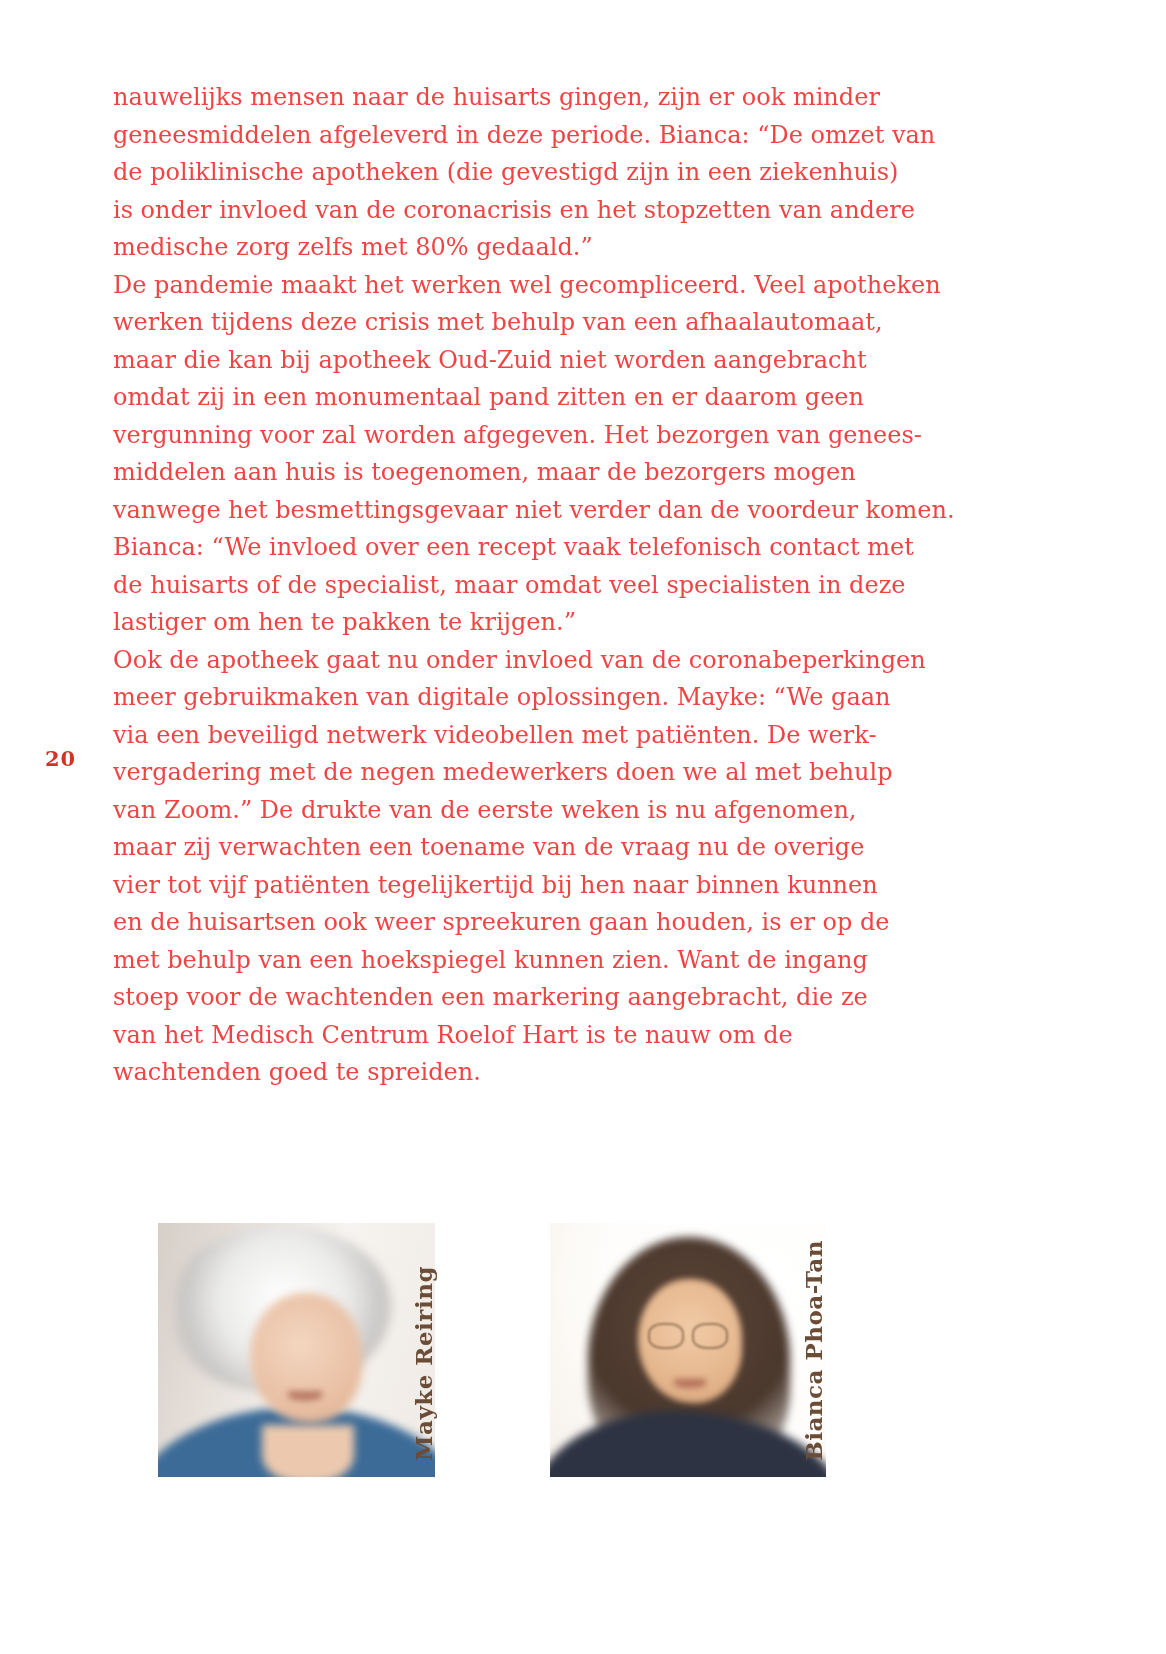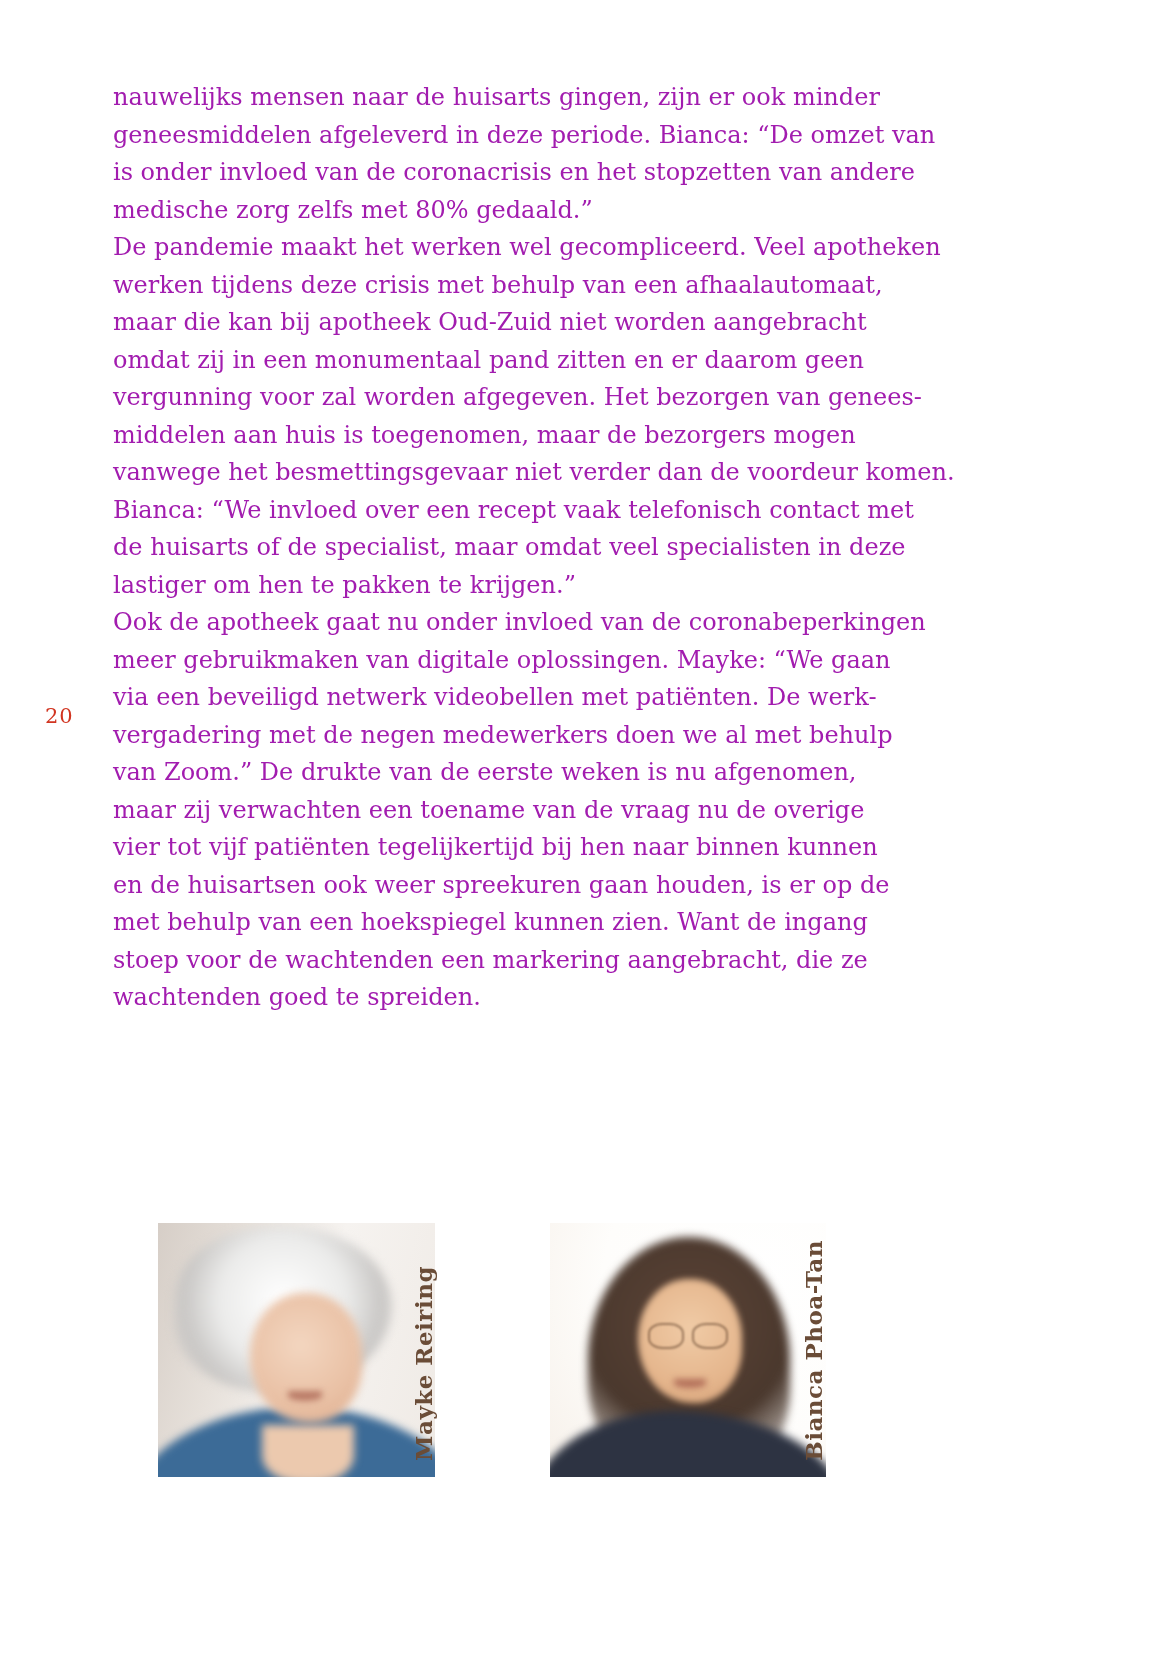--- a/index.html
+++ b/index.html
@@ -5,28 +5,28 @@
   html,body{margin:0;padding:0;background:#ffffff;}
   .page{
     position:relative;
     width:1166px;height:1654px;
     background:#ffffff;
     overflow:hidden;
     font-family:"DejaVu Serif", serif;
   }
   
   .pagenum{
-    position:absolute;left:45px;top:704px;
-    font-size:21px;font-weight:normal;letter-spacing:1px;
+    position:absolute;left:45px;top:746px;
+    font-size:21px;font-weight:bold;letter-spacing:1px;
     color:#d13420;
   }
   
   .bodytext{
     position:absolute;left:113px;top:79px;width:845px;
-    font-size:24px;line-height:37.5px;color:#a21caf;
+    font-size:24px;line-height:37.5px;color:#ef4444;
   }
   .line{height:37.5px;white-space:nowrap;}
   
   .photo{
     position:absolute;top:1207px;width:277px;height:254px;
     overflow:hidden;
   }
   .photo-1{left:118px;}
   .photo-2{left:510px;width:276px;}
   .photo div{position:absolute;}
@@ -59,20 +59,21 @@
 </head>
 <body>
 
 <div class="page">
 
   <div class="pagenum">20</div>
 
   <div class="bodytext">
     <div class="line">nauwelijks mensen naar de huisarts gingen, zijn er ook minder</div>
     <div class="line">geneesmiddelen afgeleverd in deze periode. Bianca: “De omzet van</div>
+    <div class="line">de poliklinische apotheken (die gevestigd zijn in een ziekenhuis)</div>
     <div class="line">is onder invloed van de coronacrisis en het stopzetten van andere</div>
     <div class="line">medische zorg zelfs met 80% gedaald.”</div>
     <div class="line">De pandemie maakt het werken wel gecompliceerd. Veel apotheken</div>
     <div class="line">werken tijdens deze crisis met behulp van een afhaalautomaat,</div>
     <div class="line">maar die kan bij apotheek Oud-Zuid niet worden aangebracht</div>
     <div class="line">omdat zij in een monumentaal pand zitten en er daarom geen</div>
     <div class="line">vergunning voor zal worden afgegeven. Het bezorgen van genees-</div>
     <div class="line">middelen aan huis is toegenomen, maar de bezorgers mogen</div>
     <div class="line">vanwege het besmettingsgevaar niet verder dan de voordeur komen.</div>
     <div class="line">Bianca: “We invloed over een recept vaak telefonisch contact met</div>
@@ -81,20 +82,21 @@
     <div class="line">Ook de apotheek gaat nu onder invloed van de coronabeperkingen</div>
     <div class="line">meer gebruikmaken van digitale oplossingen. Mayke: “We gaan</div>
     <div class="line">via een beveiligd netwerk videobellen met patiënten. De werk-</div>
     <div class="line">vergadering met de negen medewerkers doen we al met behulp</div>
     <div class="line">van Zoom.” De drukte van de eerste weken is nu afgenomen,</div>
     <div class="line">maar zij verwachten een toename van de vraag nu de overige</div>
     <div class="line">vier tot vijf patiënten tegelijkertijd bij hen naar binnen kunnen</div>
     <div class="line">en de huisartsen ook weer spreekuren gaan houden, is er op de</div>
     <div class="line">met behulp van een hoekspiegel kunnen zien. Want de ingang</div>
     <div class="line">stoep voor de wachtenden een markering aangebracht, die ze</div>
+    <div class="line">van het Medisch Centrum Roelof Hart is te nauw om de</div>
     <div class="line">wachtenden goed te spreiden.</div>
   </div>
 
   <figure class="photo photo-1">
     <div class="p1-bg"></div>
     <div class="p1-torso"></div>
     <div class="p1-chest"></div>
     <div class="p1-hair"></div>
     <div class="p1-face"></div>
     <div class="p1-smile"></div>

